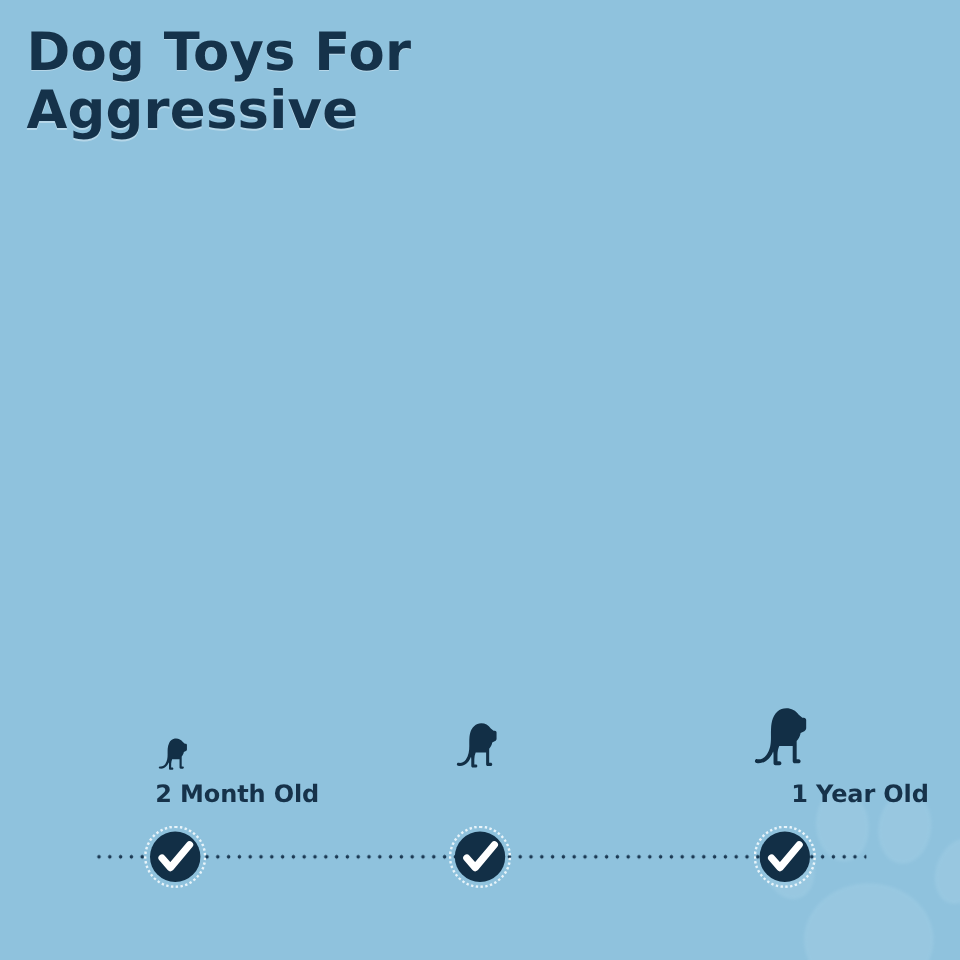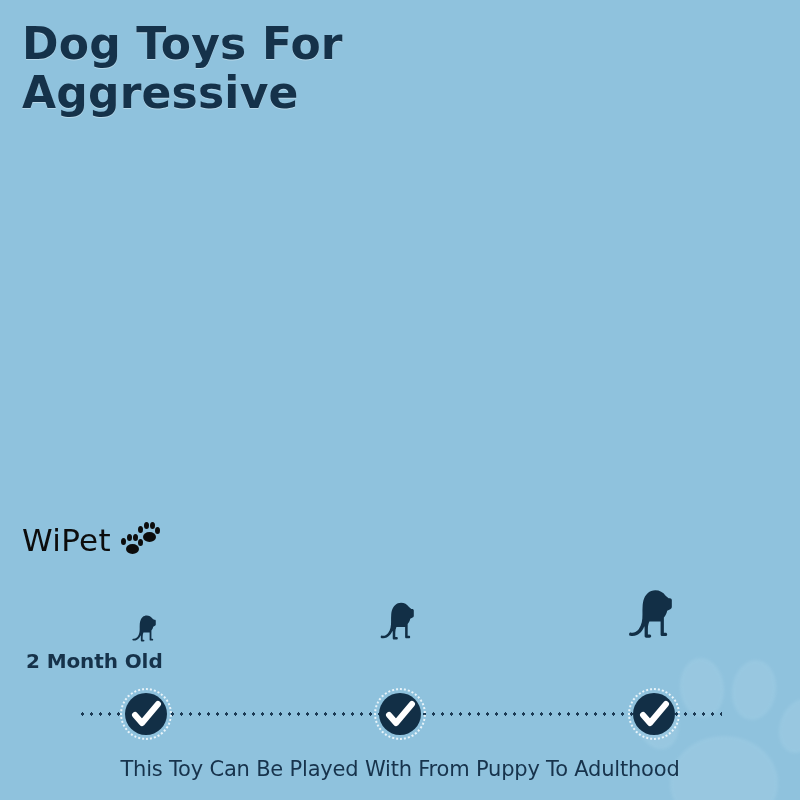--- a/index.html
+++ b/index.html
@@ -371,21 +371,21 @@
   }
   .panel-paw .pad, .panel-paw .toe {
     position:absolute; background:#a5d0e6; border-radius:50%; filter:blur(1.5px);
   }
 
   .ages {
     position:absolute; left:0; top:596px; width:800px; height:204px;
     z-index:6;
   }
   .age-col {
-    position:absolute; width:240px; text-align:left;
+    position:absolute; width:240px; text-align:right;
   }
   .age-silhouette { display:block; margin:0 auto; }
   .age-label {
     margin-top:3px;
     color:#16324a;
     font-family:"DejaVu Sans", sans-serif;
     font-weight:700;
     font-size:20px;
     letter-spacing:-.1px;
     white-space:nowrap;
@@ -533,59 +533,41 @@
       <div class="toy toy-head dot-blue"></div>
       <span class="toy-eye"></span>
     </div>
   </div>
 
   <div class="headline">
     <span>Dog Toys For</span>
     <span>Aggressive</span>
   </div>
 
-  <div class="logo">
-    <span class="logo-text">WiPet</span>
-    <span class="logo-paws">
-      <span class="paw-mini" style="left:17px; top:-1px; width:22px; height:20px;">
-        <span class="pad" style="left:5px; top:10px; width:13px; height:10px;"></span>
-        <span class="toe" style="left:0px; top:4px; width:5px; height:7px;"></span>
-        <span class="toe" style="left:6px; top:0px; width:5px; height:7px;"></span>
-        <span class="toe" style="left:12px; top:0px; width:5px; height:7px;"></span>
-        <span class="toe" style="left:17px; top:5px; width:5px; height:7px;"></span>
-      </span>
-      <span class="paw-mini" style="left:0px; top:11px; width:22px; height:20px;">
-        <span class="pad" style="left:5px; top:10px; width:13px; height:10px;"></span>
-        <span class="toe" style="left:0px; top:4px; width:5px; height:7px;"></span>
-        <span class="toe" style="left:6px; top:0px; width:5px; height:7px;"></span>
-        <span class="toe" style="left:12px; top:0px; width:5px; height:7px;"></span>
-        <span class="toe" style="left:17px; top:5px; width:5px; height:7px;"></span>
-      </span>
-    </span>
-  </div>
 
   <div class="ages">
 
     <div class="age-col" style="left:26px; top:16px;">
       <svg class="age-silhouette" width="34" height="34" viewBox="0 0 64 64">
         <path fill="#122f46" d="M44 12c-2.6-3.6-6.3-5.6-10.6-5.6-3 0-5.6 1-7.7 2.8-1.2 1-2.2 2.3-3 3.8-1.4 2.6-2.1 5.6-2.4 8.6-.3 3.3-.2 6.7-.2 10 0 5.4-.6 10.6-3.9 15.1-.9 1.2-2 2.2-3.4 2.9-1.4.7-3 .9-4.5.6-.9-.2-1.8.4-2 1.3-.2.9.4 1.8 1.3 2 2.3.5 4.7.1 6.8-.9 2-1 3.7-2.5 5-4.2 1.1-1.5 2-3.1 2.6-4.8.2.9.3 1.9.3 2.8v7.3c0 1 .8 1.7 1.7 1.7h3.4c1 0 1.7-.8 1.7-1.7 0-1-.8-1.7-1.7-1.7h-1.7v-5.6c0-2.6.5-5.2 1.5-7.6h11.6v13.2c0 1 .8 1.7 1.7 1.7h3.4c1 0 1.7-.8 1.7-1.7 0-1-.8-1.7-1.7-1.7h-1.7V34.6c1.8-1.9 3-4.3 3.4-6.9l3.2-1.6c1-.5 1.6-1.5 1.6-2.6v-6.9c0-1.1-.9-2-2-2h-1.3l-3.1-2.6z"></path>
       </svg>
       <div class="age-label">2 Month Old</div>
     </div>
 
     <div class="age-col" style="left:280px; top:2px;">
       <svg class="age-silhouette" width="48" height="48" viewBox="0 0 64 64">
         <path fill="#122f46" d="M44 12c-2.6-3.6-6.3-5.6-10.6-5.6-3 0-5.6 1-7.7 2.8-1.2 1-2.2 2.3-3 3.8-1.4 2.6-2.1 5.6-2.4 8.6-.3 3.3-.2 6.7-.2 10 0 5.4-.6 10.6-3.9 15.1-.9 1.2-2 2.2-3.4 2.9-1.4.7-3 .9-4.5.6-.9-.2-1.8.4-2 1.3-.2.9.4 1.8 1.3 2 2.3.5 4.7.1 6.8-.9 2-1 3.7-2.5 5-4.2 1.1-1.5 2-3.1 2.6-4.8.2.9.3 1.9.3 2.8v7.3c0 1 .8 1.7 1.7 1.7h3.4c1 0 1.7-.8 1.7-1.7 0-1-.8-1.7-1.7-1.7h-1.7v-5.6c0-2.6.5-5.2 1.5-7.6h11.6v13.2c0 1 .8 1.7 1.7 1.7h3.4c1 0 1.7-.8 1.7-1.7 0-1-.8-1.7-1.7-1.7h-1.7V34.6c1.8-1.9 3-4.3 3.4-6.9l3.2-1.6c1-.5 1.6-1.5 1.6-2.6v-6.9c0-1.1-.9-2-2-2h-1.3l-3.1-2.6z"></path>
       </svg>
     </div>
 
     <div class="age-col" style="left:534px; top:-12px;">
       <svg class="age-silhouette" width="62" height="62" viewBox="0 0 64 64">
         <path fill="#122f46" d="M44 12c-2.6-3.6-6.3-5.6-10.6-5.6-3 0-5.6 1-7.7 2.8-1.2 1-2.2 2.3-3 3.8-1.4 2.6-2.1 5.6-2.4 8.6-.3 3.3-.2 6.7-.2 10 0 5.4-.6 10.6-3.9 15.1-.9 1.2-2 2.2-3.4 2.9-1.4.7-3 .9-4.5.6-.9-.2-1.8.4-2 1.3-.2.9.4 1.8 1.3 2 2.3.5 4.7.1 6.8-.9 2-1 3.7-2.5 5-4.2 1.1-1.5 2-3.1 2.6-4.8.2.9.3 1.9.3 2.8v7.3c0 1 .8 1.7 1.7 1.7h3.4c1 0 1.7-.8 1.7-1.7 0-1-.8-1.7-1.7-1.7h-1.7v-5.6c0-2.6.5-5.2 1.5-7.6h11.6v13.2c0 1 .8 1.7 1.7 1.7h3.4c1 0 1.7-.8 1.7-1.7 0-1-.8-1.7-1.7-1.7h-1.7V34.6c1.8-1.9 3-4.3 3.4-6.9l3.2-1.6c1-.5 1.6-1.5 1.6-2.6v-6.9c0-1.1-.9-2-2-2h-1.3l-3.1-2.6z"></path>
       </svg>
+      <div class="age-label">1 Year Old</div>
     </div>
   </div>
 
   <div class="timeline">
     <div class="dotted-line"></div>
 
     <div class="check" style="left:120px;">
       <span class="check-ring"></span>
       <span class="check-circle"></span>
       <svg class="check-mark" viewBox="0 0 42 42">
@@ -603,15 +585,14 @@
 
     <div class="check" style="left:628px;">
       <span class="check-ring"></span>
       <span class="check-circle"></span>
       <svg class="check-mark" viewBox="0 0 42 42">
           <path d="M10 22 L17 30 L33 11" fill="none" stroke="#ffffff" stroke-width="6" stroke-linecap="round" stroke-linejoin="round"></path>
         </svg>
     </div>
   </div>
 
-  <div class="tagline">This Toy Can Be Played With From Puppy To Adulthood</div>
 
 </div>
 
 </body></html>

